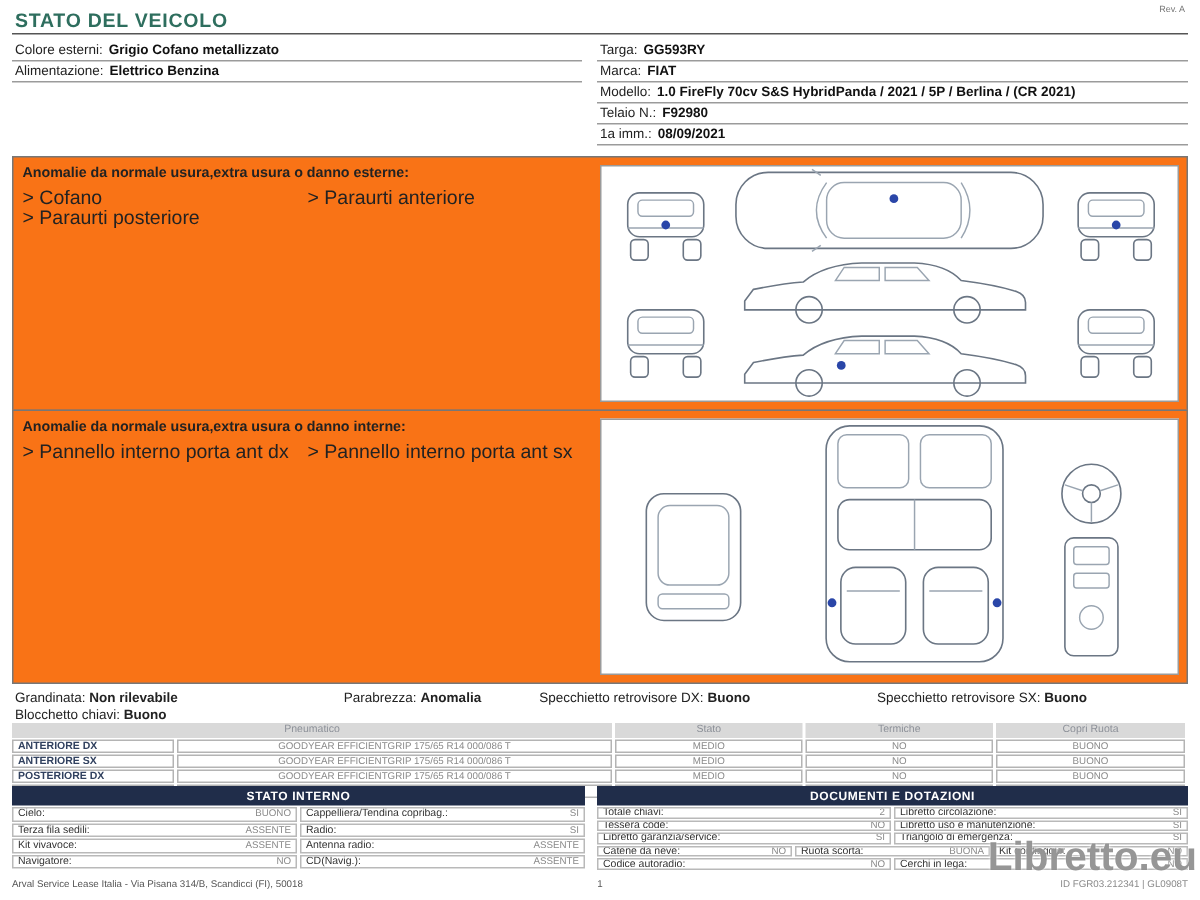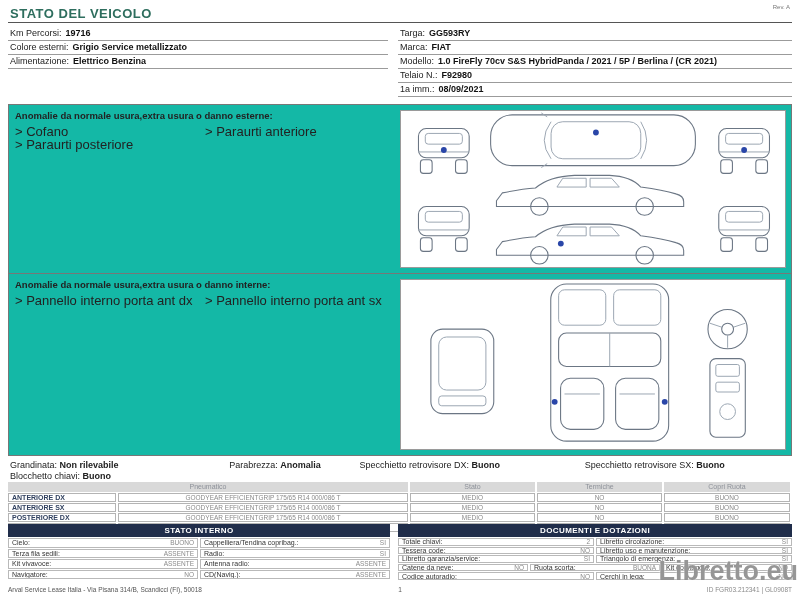--- a/index.html
+++ b/index.html
@@ -18,21 +18,21 @@
   
   .info-col { position:absolute; top:27px; }
   .info-left { left:8px; width:380px; }
   .info-right { left:398px; width:394px; }
   .info-row { display:flex; gap:4px; border-bottom:1px solid #9b9b9b;
     padding:1px 2px 2px 2px; font-size:9px; line-height:10px; min-height:13px; align-items:flex-end; flex-wrap:wrap;}
   .info-row .lbl { white-space:nowrap; color:#222; }
   .info-row .val { font-weight:bold; color:#111; }
 
   
-  .anom-box { position:absolute; left:8px; width:784px; border:1px solid #777; background:#14b8a6; }
+  .anom-box { position:absolute; left:8px; width:784px; border:1px solid #777; background:#f97316; }
   .anom-ext { top:104px; height:170px; }
   .anom-int { top:273px; height:183px; }
   .anom-title { font-size:9.5px; font-weight:bold; padding:5px 6px 2px 6px; }
   .anom-items { display:flex; padding:2px 6px; }
   .anom-col { width:190px; font-size:13px; line-height:13px; }
   .diagram-panel { position:absolute; top:5px; right:5px; width:386px; bottom:5px;
     border:1px solid #9a9a9a; background:#fff; }
   .diagram-panel svg { width:100%; height:100%; display:block; }
   .sk { fill:none; stroke:#6b7684; stroke-width:1.1; }
   .skl { fill:none; stroke:#9aa5b1; stroke-width:1; }
@@ -86,26 +86,22 @@
 <body>
 
 <div class="page">
 
   <div class="page-title">STATO DEL VEICOLO</div>
   <div class="rev">Rev. A</div>
   <div class="topline"></div>
 
   <div class="info-col info-left">
     <div class="info-row">
-      <span class="lbl">Km Percorsi:</span>
-      <span class="val">19716</span>
-    </div>
-    <div class="info-row">
       <span class="lbl">Colore esterni:</span>
-      <span class="val">Grigio Service metallizzato</span>
+      <span class="val">Grigio Cofano metallizzato</span>
     </div>
     <div class="info-row">
       <span class="lbl">Alimentazione:</span>
       <span class="val">Elettrico Benzina</span>
     </div>
   </div>
 
   <div class="info-col info-right">
     <div class="info-row">
       <span class="lbl">Targa:</span>

